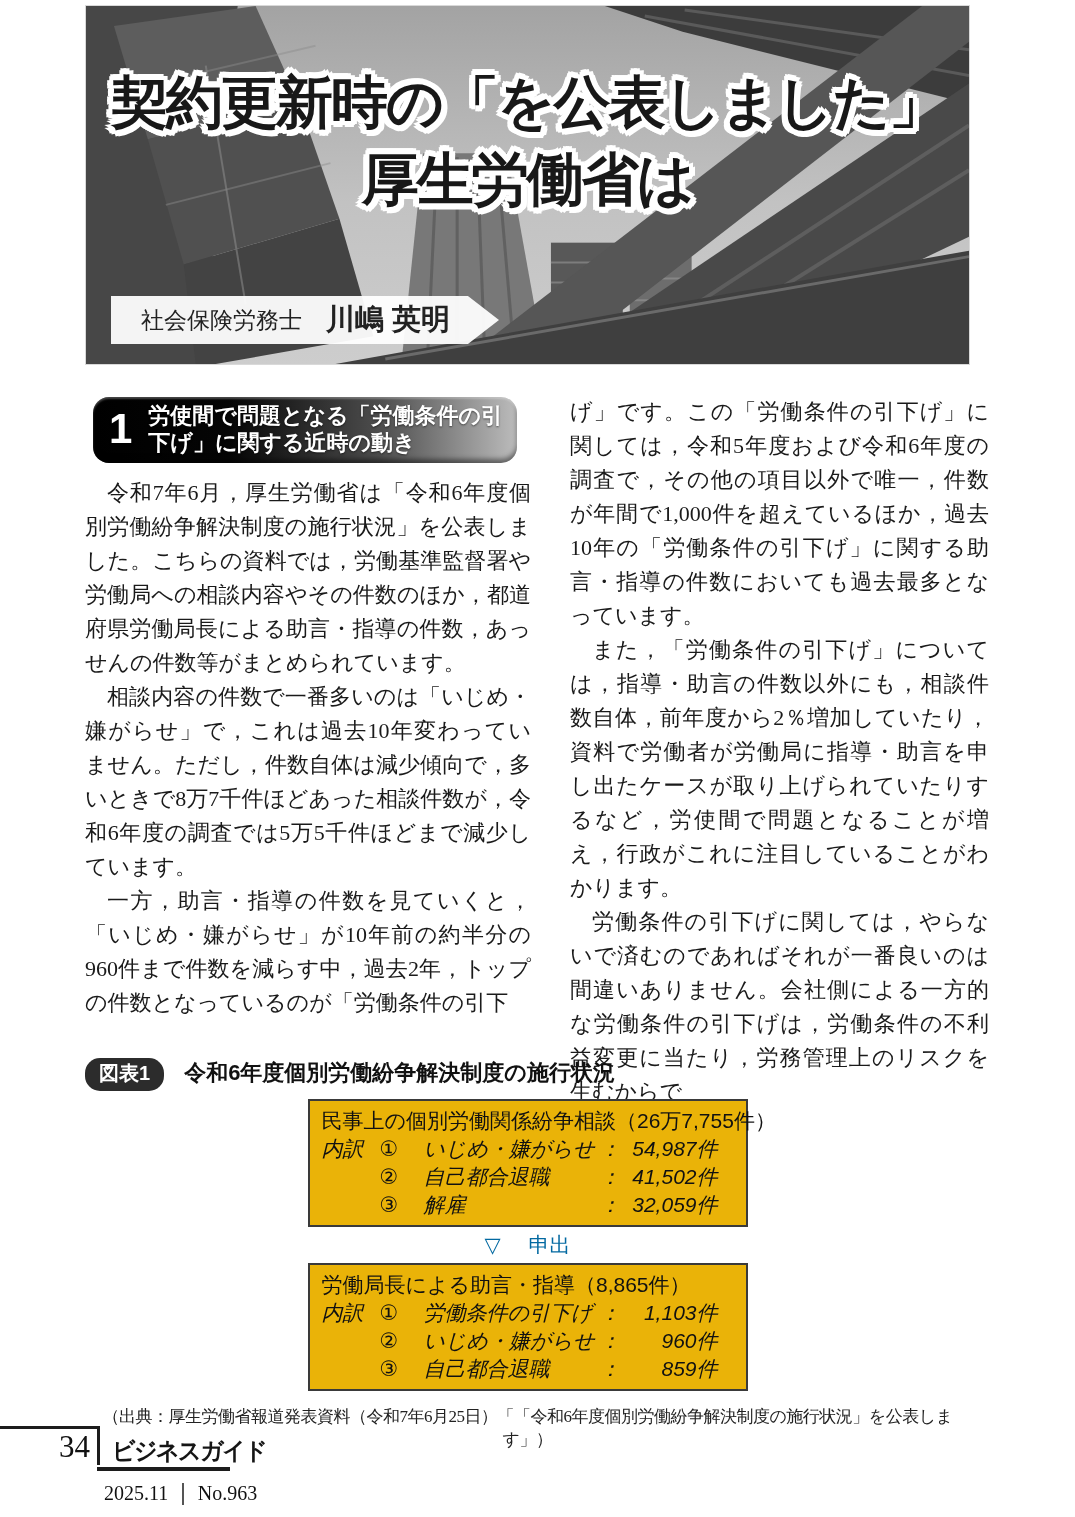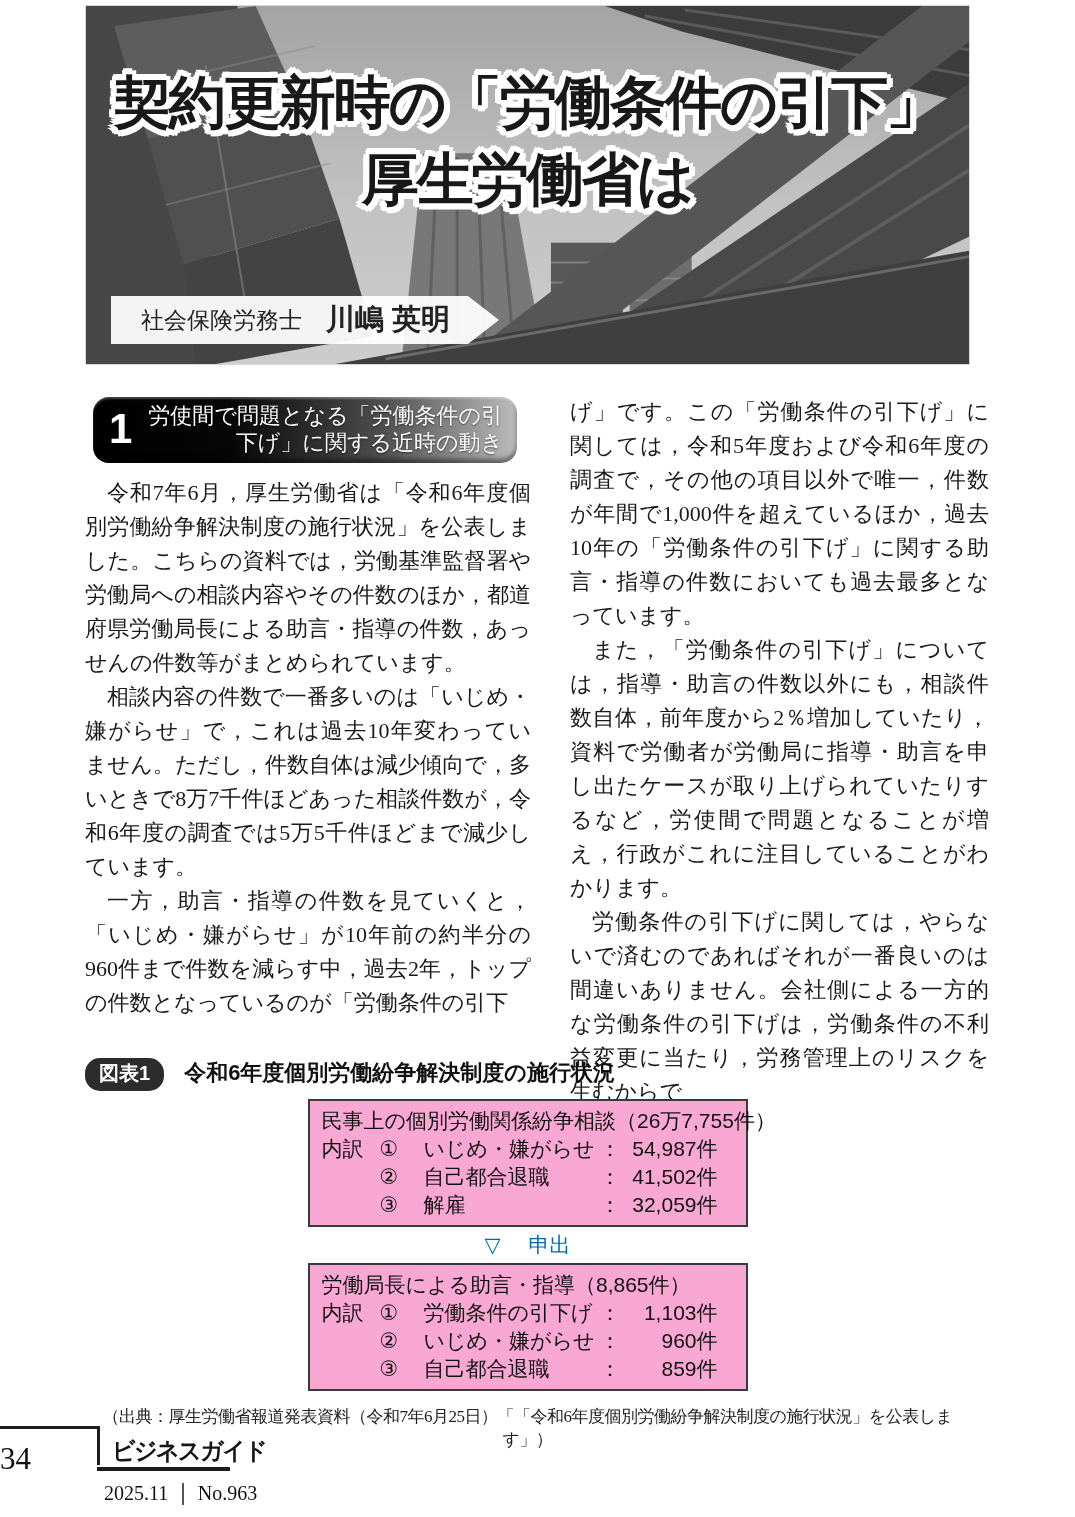--- a/index.html
+++ b/index.html
@@ -36,51 +36,51 @@
   .col p.noindent { text-indent:0; }
 
   
   .section-badge { width:424px; margin:0 0 13px 8px; border-radius:16px;
           background:linear-gradient(90deg,#000 0%,#050505 32%,#4e4e4e 68%,#bcbcbc 100%);
           box-shadow:inset 0 2px 2px rgba(255,255,255,0.28), inset 0 -4px 5px rgba(0,0,0,0.45);
           display:flex; align-items:center; padding:5px 10px 7px 16px;
           font-family:"Liberation Sans","DejaVu Sans",sans-serif; color:#fff; }
   .badge-num { font-size:42px; font-weight:bold; line-height:1; margin-right:16px;
           text-shadow:0 2px 2px rgba(0,0,0,0.6); }
-  .badge-text { font-size:22px; font-weight:normal; line-height:27px; text-align:right;
+  .badge-text { font-size:22px; font-weight:bold; line-height:27px; text-align:left;
           text-shadow:0 1px 2px rgba(0,0,0,0.55); }
   .badge-text span { display:block; }
 
   
   .figure { position:absolute; left:85px; top:1058px; width:885px;
           font-family:"Liberation Sans","DejaVu Sans",sans-serif; }
   .fig-head { display:flex; }
   .fig-label { background:#2c2c2c; color:#fff; border-radius:15px; font-size:20px;
           font-weight:bold; padding:2px 14px 4px 14px; }
   .fig-caption { font-size:22px; font-weight:bold; margin-left:20px; color:#111; }
   .fig-box { width:440px; margin:0 auto; border:2.5px solid #3a3a3a;
-          padding:6px 12px; font-size:21px; line-height:28px; color:#111; background:#f9a8d4; }
+          padding:6px 12px; font-size:21px; line-height:28px; color:#111; background:#eab308; }
   .fig-box1 { margin-top:8px; }
   .fig-title { white-space:nowrap; }
-  .fr { display:flex; align-items:center; }
+  .fr { display:flex; align-items:center;font-style:italic; }
   .fr .p { width:58px; }
   .fr .n { width:44px; }
   .fr .l { width:176px; }
   .fr .c { width:21px; }
   .fr .v { width:97px; text-align:right; }
   .fig-arrow { text-align:center; font-size:21px; margin:4px 0 4px 0; color:#0369a1; }
   .fig-arrow .tri { display:inline-block; margin-right:22px; }
   .fig-source { margin-top:14px; text-align:center; font-size:17px; letter-spacing:-0.5px;
           font-family:"Liberation Serif","DejaVu Serif",serif; color:#222; }
 
   
   .footer { position:absolute; left:0; top:1421px; width:340px; height:90px; }
   .f-topline  { position:absolute; left:0; top:5px; width:99px; height:2.5px; background:#1c1c1c; }
   .f-vline    { position:absolute; left:97px; top:5px; width:2.5px; height:39px; background:#1c1c1c; }
-  .f-page     { position:absolute; left:0; top:20px; width:90px; text-align:left;
+  .f-page     { position:absolute; left:0; top:8px; width:90px; text-align:right;
                 font-size:31px; color:#111; }
   .f-logo     { position:absolute; left:112px; top:14px;
                 font-family:"Liberation Sans","DejaVu Sans",sans-serif;
                 font-weight:bold; font-size:23px; letter-spacing:-1.5px; color:#151515;
                 transform:scaleY(1.05); transform-origin:left top; }
   .f-underline{ position:absolute; left:97px; top:46px; width:133px; height:4px; background:#1c1c1c; }
   .f-issue    { position:absolute; left:104px; top:61px; font-size:20px; color:#111;
                 display:flex; align-items:center; }
   .f-issue .bar { display:inline-block; width:1.5px; height:22px; background:#555; margin:0 14px; }
 </style>
@@ -129,21 +129,21 @@
       <line x1="600" y1="4" x2="885" y2="44" stroke="#5a5a5a" stroke-width="3"></line>
       <polygon points="372,360 838,0 885,0 885,36 468,360" fill="#565656"></polygon>
       <polygon points="468,360 885,78 885,232 618,360" fill="#494949"></polygon>
       <line x1="520" y1="360" x2="885" y2="120" stroke="#5e5e5e" stroke-width="4"></line>
       <line x1="575" y1="360" x2="885" y2="165" stroke="#5e5e5e" stroke-width="4"></line>
       <polygon points="250,360 885,246 885,360" fill="#3f3f3f"></polygon>
       <line x1="300" y1="355" x2="885" y2="252" stroke="#6a6a6a" stroke-width="3"></line>
     </svg>
 
     <div class="hero-title">
-      <span>契約更新時の「労働条件の引下」</span>
+      <span>契約更新時の「を公表しました」</span>
       <span>厚生労働省は</span>
     </div>
 
     <div class="author-banner">
       <span class="author-role">社会保険労務士</span>
       <span class="author-name">川嶋 英明</span>
     </div>
   </div>
 
   <div class="col col-left">

